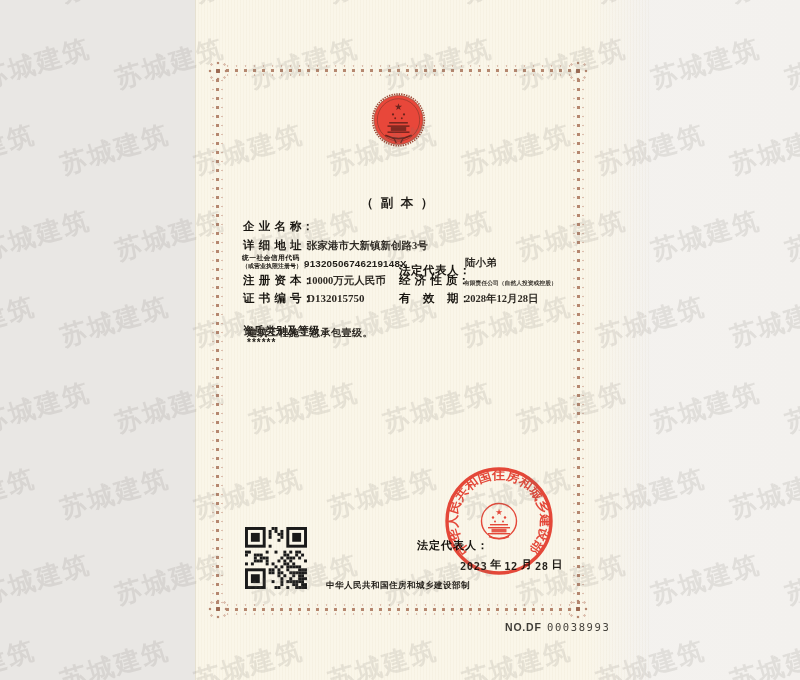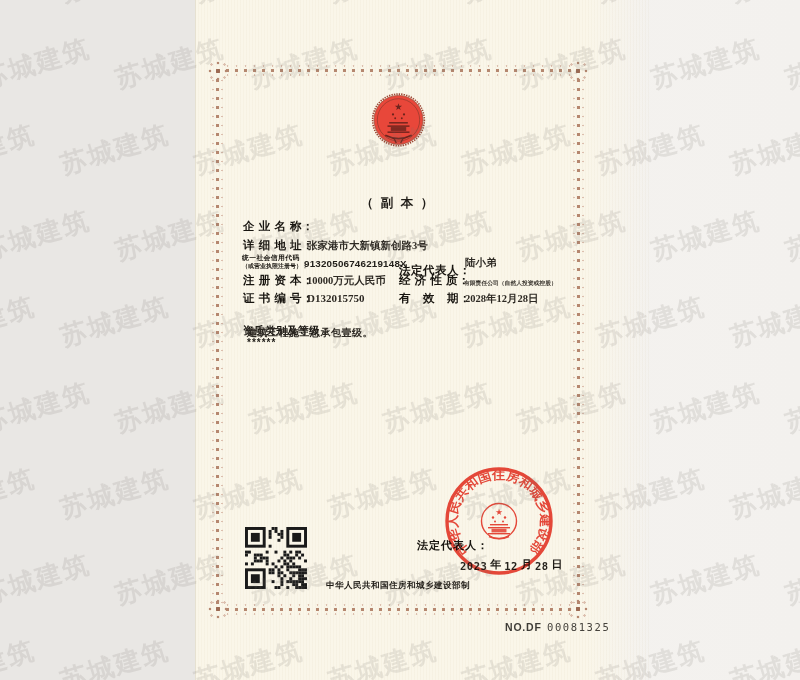--- a/index.html
+++ b/index.html
@@ -307,21 +307,21 @@
           <circle cx="60" cy="56.5" r="1" stroke="none"></circle>
         <rect x="47" y="59" width="18" height="1.4" stroke="none"></rect>
         <rect x="45" y="62" width="22" height="1.4" stroke="none"></rect>
         <rect x="48.5" y="63.8" width="15" height="3.6" stroke="none" opacity=".9"></rect>
         <rect x="45" y="68" width="22" height="1.4" stroke="none"></rect>
         <path d="M46,71.5 Q56,76 66,71.5" fill="none" stroke-width="1.6"></path>
       </g>
     </svg>
 
     <div class="abs serial">NO.DF</div>
-    <div class="abs serial-num">00081325</div>
+    <div class="abs serial-num">00038993</div>
   </div>
 
   <div id="wm">
       <span style="left: -75px; top: -40px;">苏城建筑</span>
       <span style="left: 59px; top: -40px;">苏城建筑</span>
       <span style="left: 193px; top: -40px;">苏城建筑</span>
       <span style="left: 327px; top: -40px;">苏城建筑</span>
       <span style="left: 461px; top: -40px;">苏城建筑</span>
       <span style="left: 595px; top: -40px;">苏城建筑</span>
       <span style="left: 729px; top: -40px;">苏城建筑</span>

